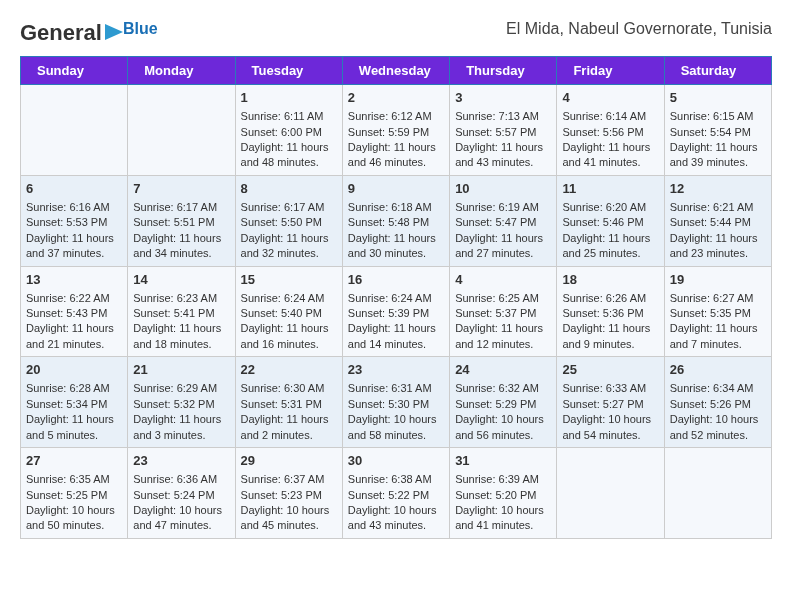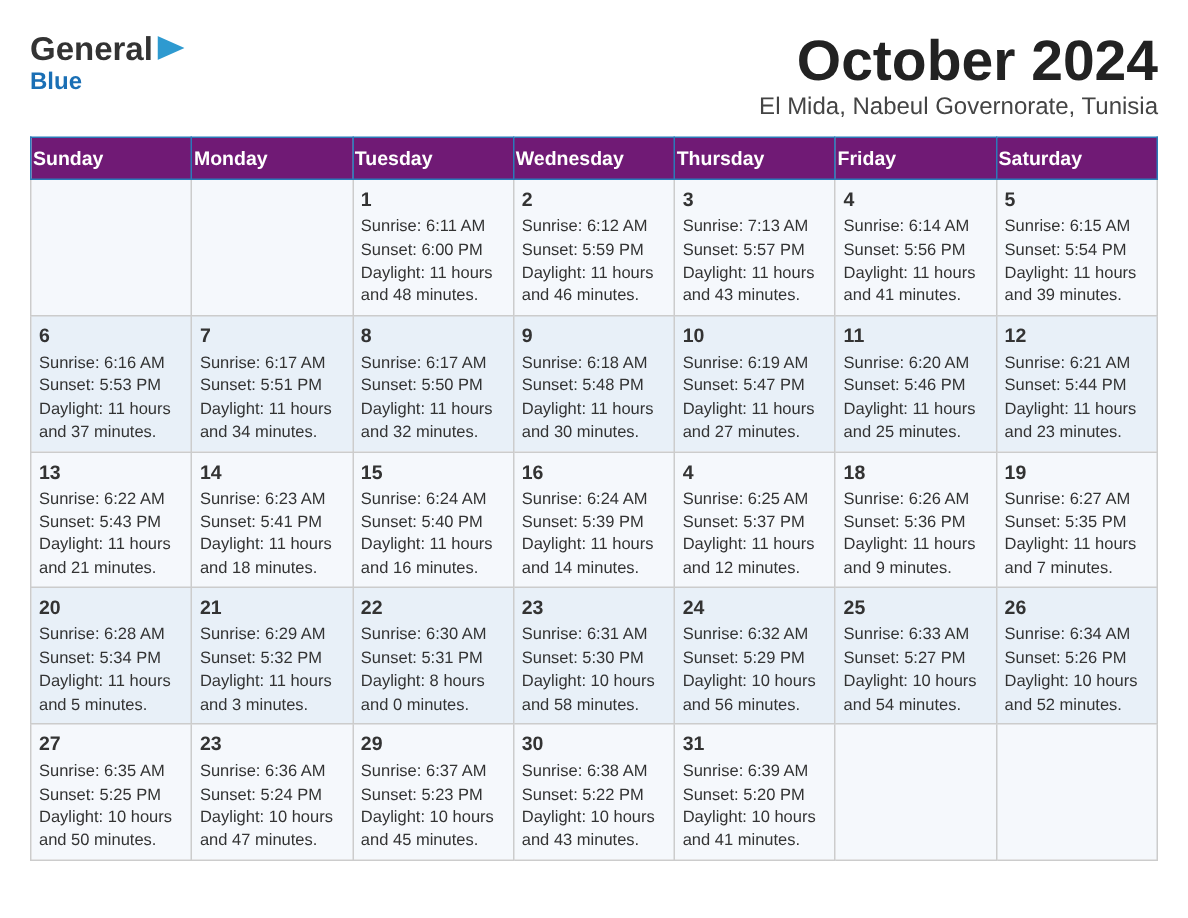--- a/index.html
+++ b/index.html
@@ -11,21 +11,21 @@
       padding: 20px;
     }
     .header {
       display: flex;
       justify-content: space-between;
       align-items: flex-start;
       margin-bottom: 10px;
     }
     .logo {
       display: flex;
-      flex-direction: column;
+      flex-direction: row;
       align-items: flex-start;
     }
     .logo-line {
       display: flex;
       align-items: center;
     }
     .title-block {
       text-align: right;
     }
     .month-title {
@@ -37,23 +37,23 @@
       font-size: 16px;
       color: #444;
       margin-left: 44px;
     }
     table {
       width: 100%;
       border-collapse: collapse;
       font-size: 11px;
     }
     thead th {
-      background: #701a75;
+      background: #6d28d9;
       color: #fff;
-      padding: 6px 1px;
+      padding: 6px 16px;
       text-align: left;
       font-size: 13px;
       font-weight: bold;
       border: 1px solid #2a7ab8;
     }
     tbody tr {
       vertical-align: top;
     }
     tbody td {
       border: 1px solid #ccc;
@@ -90,21 +90,20 @@
         <svg width="18" height="16" viewBox="0 0 18 16">
             <polygon points="0,0 0,16 18,8" fill="#2e9ad0"></polygon>
           </svg>
       </span>
     </div>
     <div>
       <span style="font-size:16px;font-weight:bold;color:#1a6fb5;">Blue</span>
     </div>
   </div>
   <div class="title-block">
-    <div class="month-title">October 2024</div>
     <div class="location">El Mida, Nabeul Governorate, Tunisia</div>
   </div>
 </div>
 
 <table>
   <thead>
     <tr id="header-row">
         <th>Sunday</th>
         <th>Monday</th>
         <th>Tuesday</th>
@@ -247,21 +246,21 @@
         <td>
           <span class="day-num">21</span>
           <div>Sunrise: 6:29 AM</div>
           <div>Sunset: 5:32 PM</div>
           <div>Daylight: 11 hours and 3 minutes.</div>
         </td>
         <td>
           <span class="day-num">22</span>
           <div>Sunrise: 6:30 AM</div>
           <div>Sunset: 5:31 PM</div>
-          <div>Daylight: 8 hours and 0 minutes.</div>
+          <div>Daylight: 11 hours and 2 minutes.</div>
         </td>
         <td>
           <span class="day-num">23</span>
           <div>Sunrise: 6:31 AM</div>
           <div>Sunset: 5:30 PM</div>
           <div>Daylight: 10 hours and 58 minutes.</div>
         </td>
         <td>
           <span class="day-num">24</span>
           <div>Sunrise: 6:32 AM</div>

